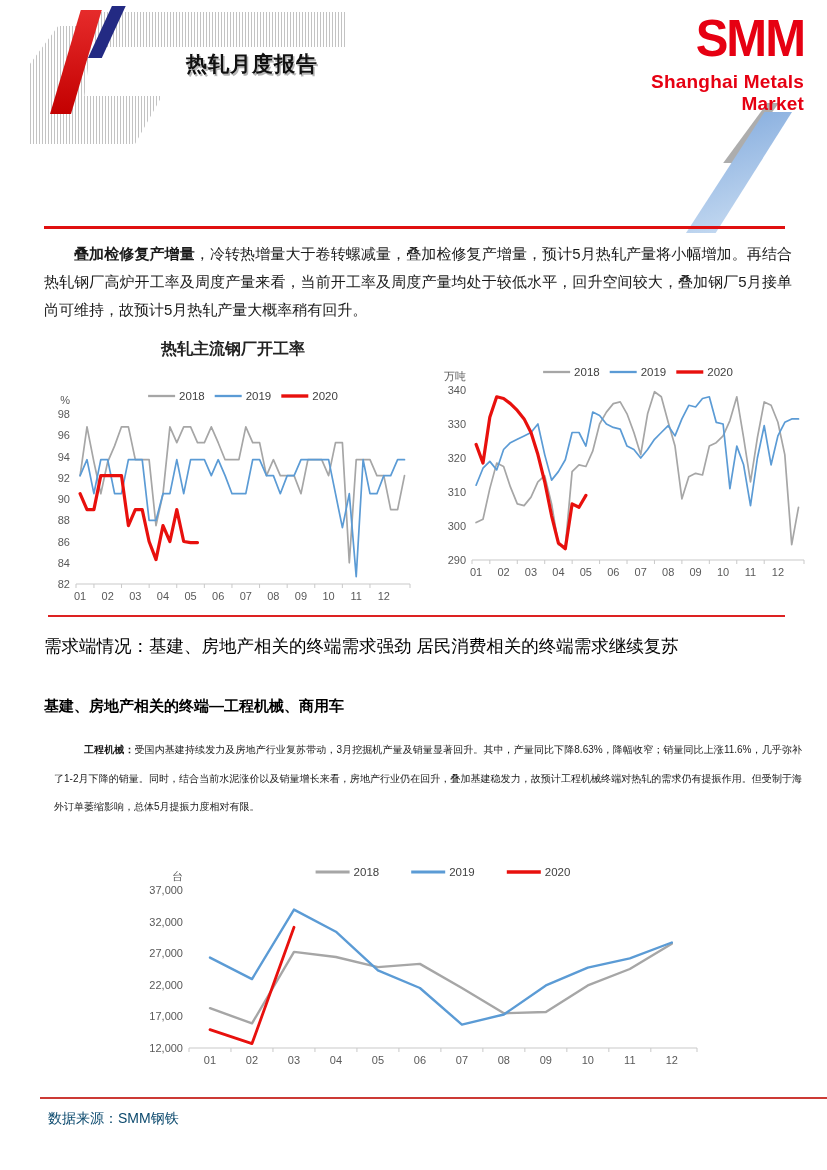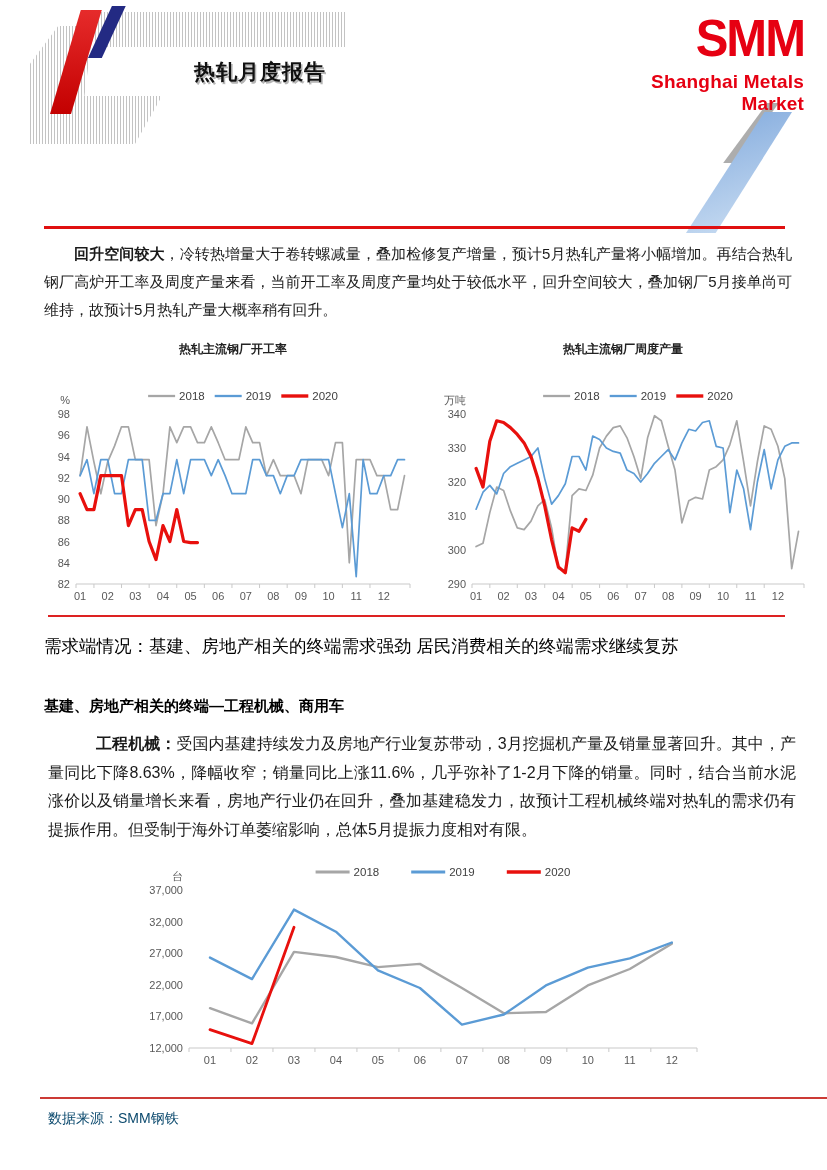--- a/index.html
+++ b/index.html
@@ -16,41 +16,41 @@
   .red-slash{left:50px;top:10px;width:70px;height:104px;
       clip-path:polygon(44% 0,74% 0,30% 100%,0 100%);
       background:linear-gradient(180deg,#e62b2b,#c30000);}
   .navy-slash{left:88px;top:6px;width:46px;height:52px;
       clip-path:polygon(52% 0,82% 0,30% 100%,0 100%);background:#232a83;}
   .gray-slash{left:722px;top:103px;width:58px;height:60px;
       clip-path:polygon(78% 0,98% 0,22% 100%,2% 100%);background:#adadad;}
   .blue-slash{left:686px;top:112px;width:106px;height:121px;
       clip-path:polygon(74% 0,100% 0,28% 100%,0 100%);
       background:linear-gradient(160deg,#7fa8dc,#cfe1f4);}
-  .page-title{position:absolute;left:186px;top:50px;margin:8px;font-size:21px;font-weight:800;
+  .page-title{position:absolute;left:186px;top:50px;margin:0;font-size:21px;font-weight:800;
       color:#111;letter-spacing:1px;text-shadow:1.5px 1.5px 0 #b5b5b5;}
   .logo{position:absolute;left:608px;top:8px;width:196px;text-align:right;}
   .logo-text{font-size:49px;line-height:60px;font-weight:900;letter-spacing:-2px;
       font-family:"Liberation Sans",sans-serif;transform:scaleY(1.05);}
   .logo-sub{font-size:19px;font-weight:700;margin-top:3px;letter-spacing:.2px;}
   .rule{position:absolute;}
   .rule-top{left:44px;top:226px;width:741px;height:3px;background:#e01010;}
   .rule-mid{left:48px;top:615px;width:737px;height:2px;background:#dd2222;}
   .rule-bottom{left:40px;top:1097px;width:787px;height:2px;background:#cc3a35;}
   
   .p1{position:absolute;left:44px;top:240px;width:748px;margin:0;font-size:15px;
       line-height:28px;text-indent:2em;text-align:justify;}
-  .p2{position:absolute;left:44px;top:726px;width:748px;margin:4px;font-size:16px;
+  .p2{position:absolute;left:44px;top:726px;width:748px;margin:10px;font-size:10px;
       line-height:28.5px;text-indent:3em;text-align:justify;}
   .h2{position:absolute;left:44px;top:634px;margin:0;font-size:17.5px;font-weight:400;color:#000;}
   .h3{position:absolute;left:44px;top:697px;margin:0;font-size:15px;font-weight:800;color:#000;}
   .footer{position:absolute;left:48px;top:1110px;font-size:14px;color:#0c4a6e;}
   
   .chart{position:absolute;}
-  .chart-title{text-align:center;font-size:12px;font-weight:600;color:#222;height:24px;line-height:22px;}
+  .chart-title{text-align:center;font-size:16px;font-weight:600;color:#222;height:24px;line-height:22px;}
   #chart0{left:44px;top:338px;width:378px;height:272px;}
   #chart1{left:432px;top:338px;width:382px;height:272px;}
   #chart2{left:131px;top:850px;width:580px;height:248px;}
   svg text{font-family:"Liberation Sans","DejaVu Sans",sans-serif;}
 </style>
 </head>
 <body>
 
 <div class="page">
 
@@ -65,21 +65,21 @@
 
     <h1 class="page-title">热轧月度报告</h1>
 
     <div class="logo">
       <div class="logo-text" style="color: rgb(230, 0, 18);">SMM</div>
       <div class="logo-sub" style="color: rgb(230, 0, 18);">Shanghai Metals Market</div>
     </div>
     <div class="rule rule-top"></div>
   </div>
 
-  <p class="p1"><b>回升空间较大</b><span>，冷转热增量大于卷转螺减量，叠加检修复产增量，预计5月热轧产量将小幅增加。再结合热轧钢厂高炉开工率及周度产量来看，当前开工率及周度产量均处于较低水平，回升空间较大，叠加钢厂5月接单尚可维持，故预计5月热轧产量大概率稍有回升。</span></p>
+  <p class="p1"><b>叠加检修复产增量</b><span>，冷转热增量大于卷转螺减量，叠加检修复产增量，预计5月热轧产量将小幅增加。再结合热轧钢厂高炉开工率及周度产量来看，当前开工率及周度产量均处于较低水平，回升空间较大，叠加钢厂5月接单尚可维持，故预计5月热轧产量大概率稍有回升。</span></p>
 
   <div class="chart" id="chart0">
     <div class="chart-title">热轧主流钢厂开工率</div>
   <svg width="378" height="248">
         <line x1="32" y1="222" x2="366" y2="222" stroke="#c9c9c9" stroke-width="1"></line>
         <line x1="32" y1="222" x2="32" y2="226" stroke="#c9c9c9" stroke-width="1"></line>
         <line x1="366" y1="222" x2="366" y2="226" stroke="#c9c9c9" stroke-width="1"></line>
         <line x1="49.94214876033058" y1="222" x2="49.94214876033058" y2="226" stroke="#c9c9c9" stroke-width="1"></line>
         <line x1="77.54545454545453" y1="222" x2="77.54545454545453" y2="226" stroke="#c9c9c9" stroke-width="1"></line>
         <line x1="105.14876033057851" y1="222" x2="105.14876033057851" y2="226" stroke="#c9c9c9" stroke-width="1"></line>
@@ -117,21 +117,20 @@
         <text x="135.1" y="38" font-size="11.5" fill="#404040">2018</text>
         <line x1="170.7" y1="34" x2="197.7" y2="34" stroke="#5b9bd5" stroke-width="2.3"></line>
         <text x="201.7" y="38" font-size="11.5" fill="#404040">2019</text>
         <line x1="237.29999999999998" y1="34" x2="264.29999999999995" y2="34" stroke="#e8100d" stroke-width="3.4"></line>
         <text x="268.29999999999995" y="38" font-size="11.5" fill="#404040">2020</text>
         <polyline points="36.1,113.6 43.0,64.8 49.9,99.8 56.8,131.7 63.7,99.8 70.6,83.9 77.5,64.8 84.4,64.8 91.3,97.7 98.2,97.7 105.1,97.7 112.0,163.6 119.0,131.7 125.9,64.8 132.8,80.7 139.7,64.8 146.6,64.8 153.5,80.7 160.4,80.7 167.3,64.8 174.2,80.7 181.1,97.7 188.0,97.7 194.9,97.7 201.8,64.8 208.7,80.7 215.6,80.7 222.5,113.6 229.4,97.7 236.3,113.6 243.2,113.6 250.1,113.6 257.0,131.7 263.9,97.7 270.8,97.7 277.7,97.7 284.6,113.6 291.5,80.7 298.4,80.7 305.3,200.8 312.2,97.7 319.1,97.7 326.0,97.7 332.9,113.6 339.8,113.6 346.7,147.6 353.6,147.6 360.5,113.6" fill="none" stroke="#a6a6a6" stroke-width="1.7" stroke-linejoin="round" stroke-linecap="round"></polyline>
         <polyline points="36.1,113.6 43.0,97.7 49.9,131.7 56.8,97.7 63.7,97.7 70.6,131.7 77.5,131.7 84.4,97.7 91.3,97.7 98.2,97.7 105.1,158.3 112.0,158.3 119.0,131.7 125.9,131.7 132.8,97.7 139.7,131.7 146.6,97.7 153.5,97.7 160.4,97.7 167.3,113.6 174.2,97.7 181.1,113.6 188.0,131.7 194.9,131.7 201.8,131.7 208.7,97.7 215.6,97.7 222.5,113.6 229.4,113.6 236.3,131.7 243.2,113.6 250.1,113.6 257.0,97.7 263.9,97.7 270.8,97.7 277.7,97.7 284.6,97.7 291.5,131.7 298.4,165.7 305.3,131.7 312.2,214.6 319.1,97.7 326.0,131.7 332.9,131.7 339.8,113.6 346.7,113.6 353.6,97.7 360.5,97.7" fill="none" stroke="#5b9bd5" stroke-width="1.7" stroke-linejoin="round" stroke-linecap="round"></polyline>
         <polyline points="36.1,131.7 43.0,147.6 49.9,147.6 56.8,113.6 63.7,113.6 70.6,113.6 77.5,113.6 84.4,163.6 91.3,147.6 98.2,147.6 105.1,179.5 112.0,197.6 119.0,163.6 125.9,179.5 132.8,147.6 139.7,179.5 146.6,180.6 153.5,180.6" fill="none" stroke="#e8100d" stroke-width="3.2" stroke-linejoin="round" stroke-linecap="round"></polyline>
       </svg></div>
   <div class="chart" id="chart1">
-    <div class="chart-title">热轧主流钢厂周度产量</div>
   <svg width="382" height="248">
         <line x1="40" y1="222" x2="372" y2="222" stroke="#c9c9c9" stroke-width="1"></line>
         <line x1="40" y1="222" x2="40" y2="226" stroke="#c9c9c9" stroke-width="1"></line>
         <line x1="372" y1="222" x2="372" y2="226" stroke="#c9c9c9" stroke-width="1"></line>
         <line x1="57.83471074380165" y1="222" x2="57.83471074380165" y2="226" stroke="#c9c9c9" stroke-width="1"></line>
         <line x1="85.27272727272727" y1="222" x2="85.27272727272727" y2="226" stroke="#c9c9c9" stroke-width="1"></line>
         <line x1="112.7107438016529" y1="222" x2="112.7107438016529" y2="226" stroke="#c9c9c9" stroke-width="1"></line>
         <line x1="140.1487603305785" y1="222" x2="140.1487603305785" y2="226" stroke="#c9c9c9" stroke-width="1"></line>
         <line x1="167.58677685950414" y1="222" x2="167.58677685950414" y2="226" stroke="#c9c9c9" stroke-width="1"></line>
         <line x1="195.02479338842977" y1="222" x2="195.02479338842977" y2="226" stroke="#c9c9c9" stroke-width="1"></line>

